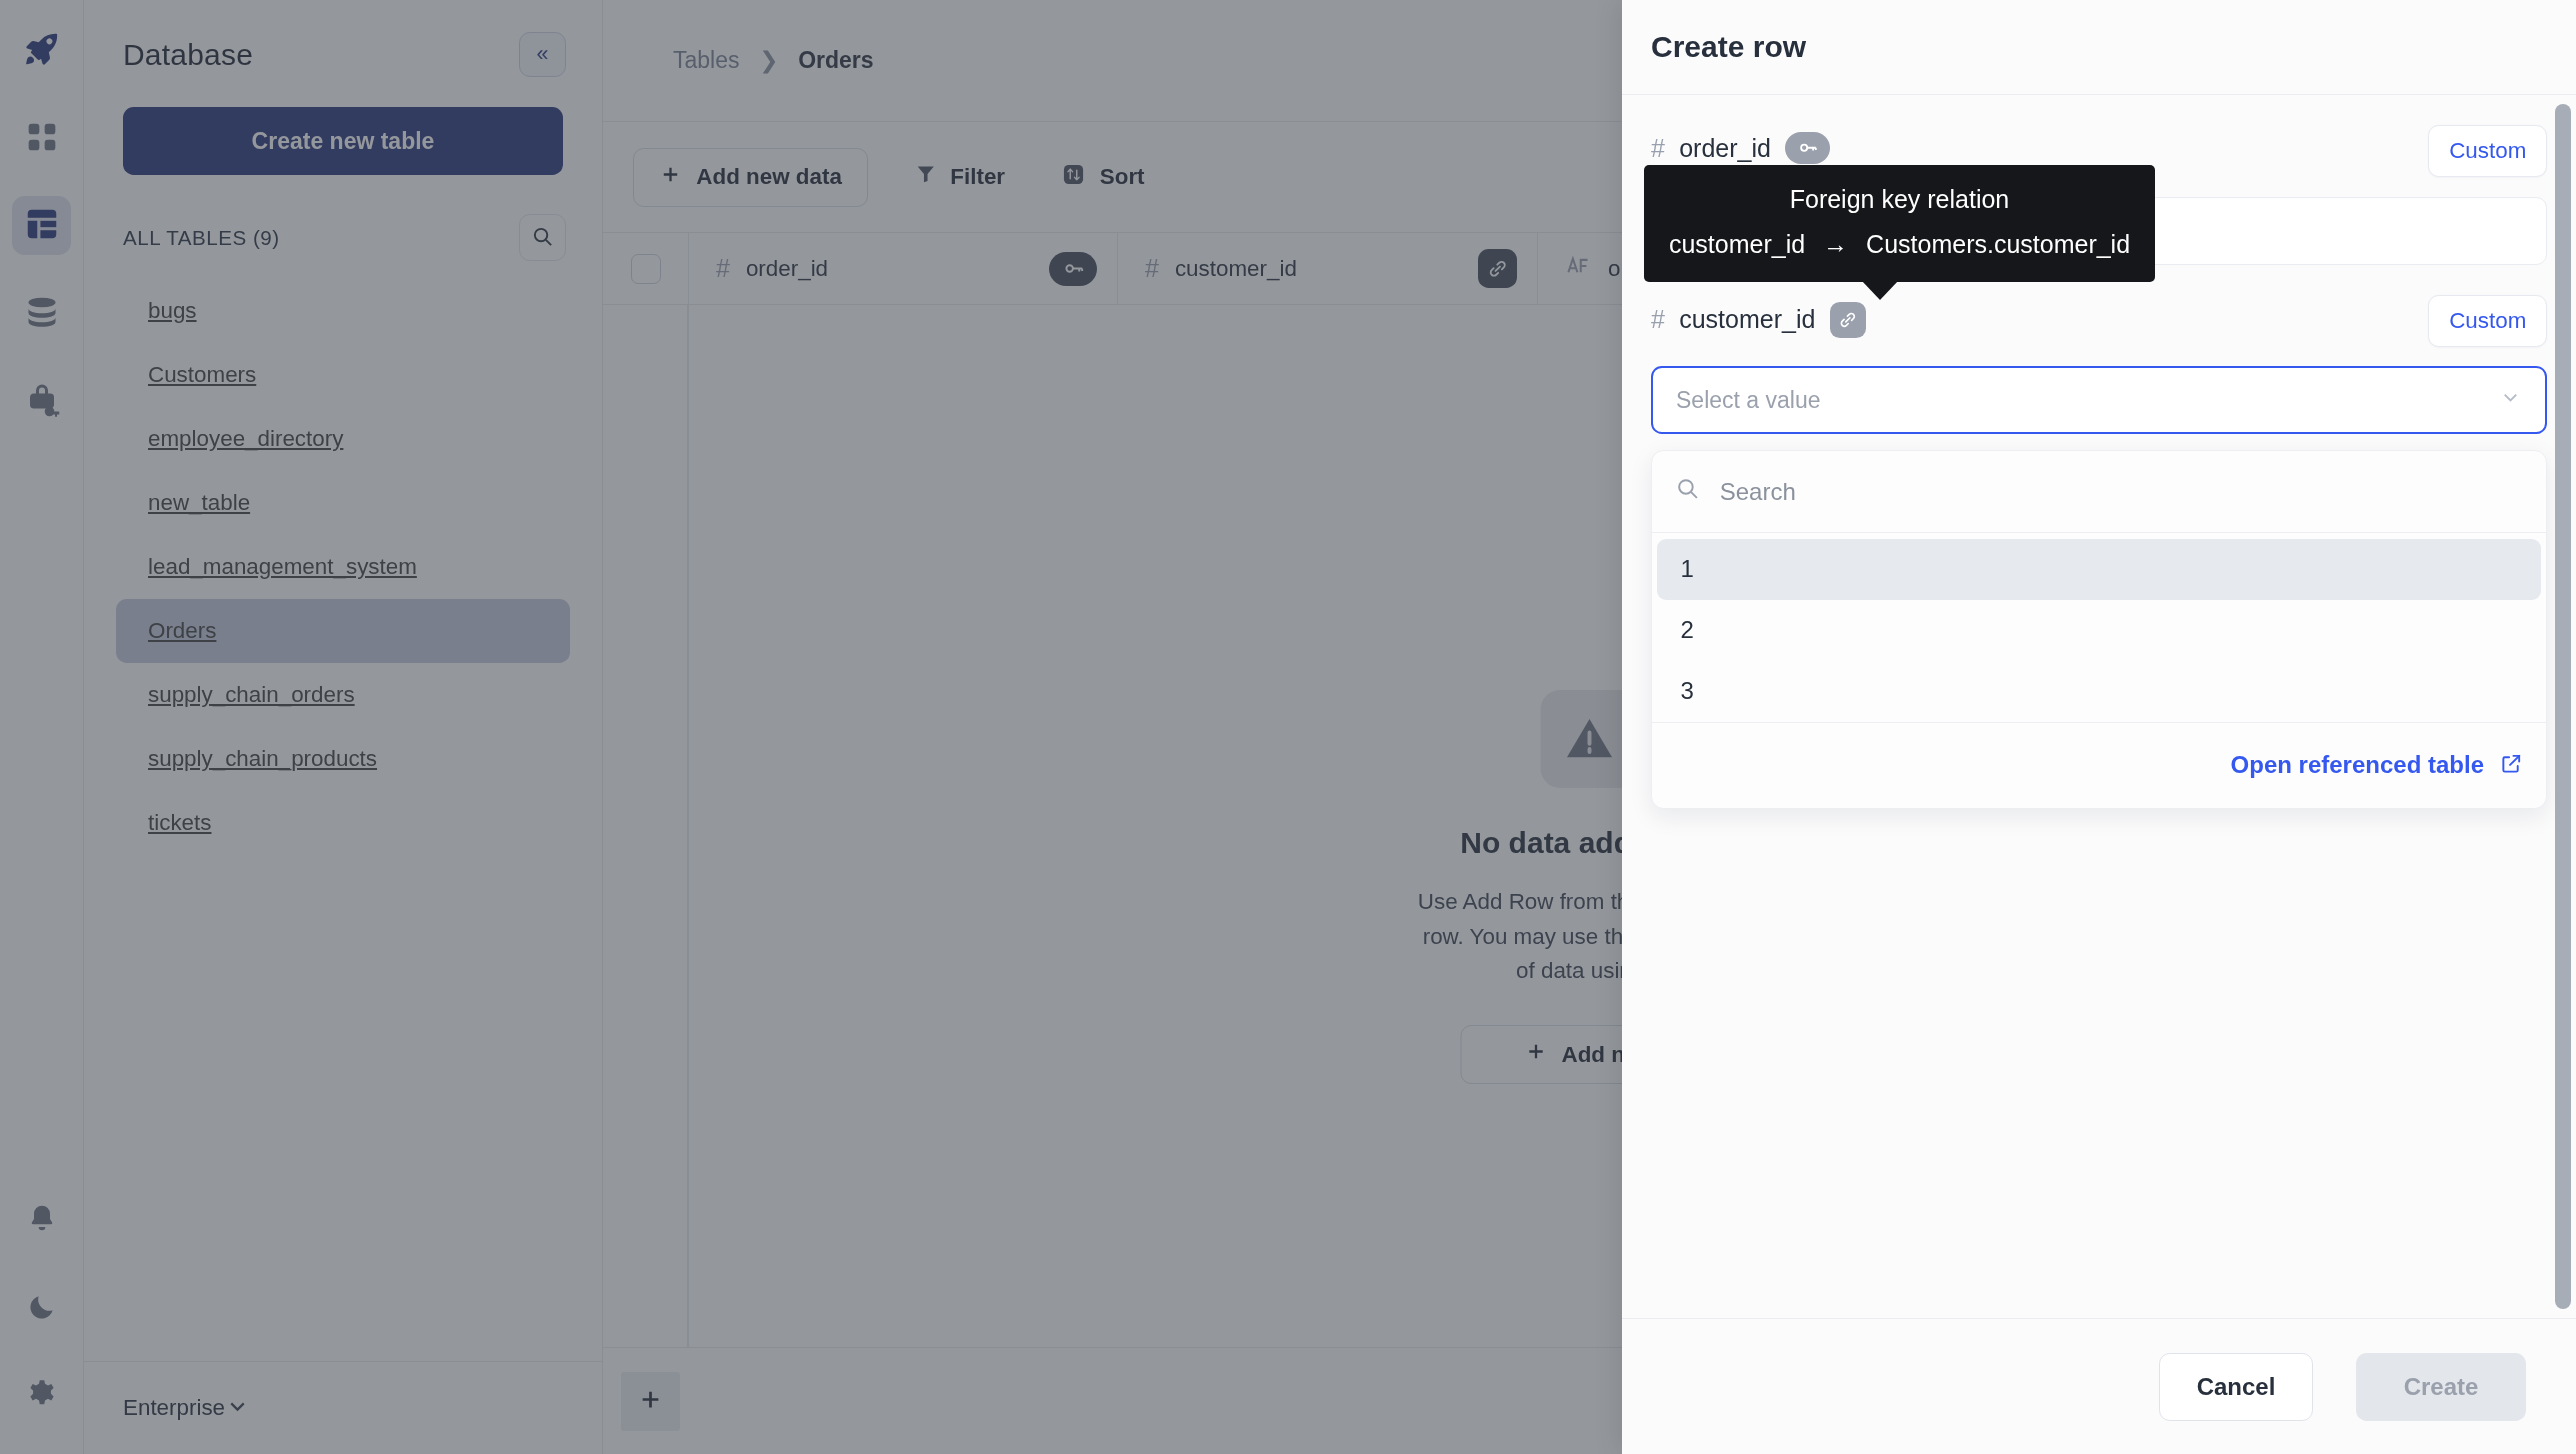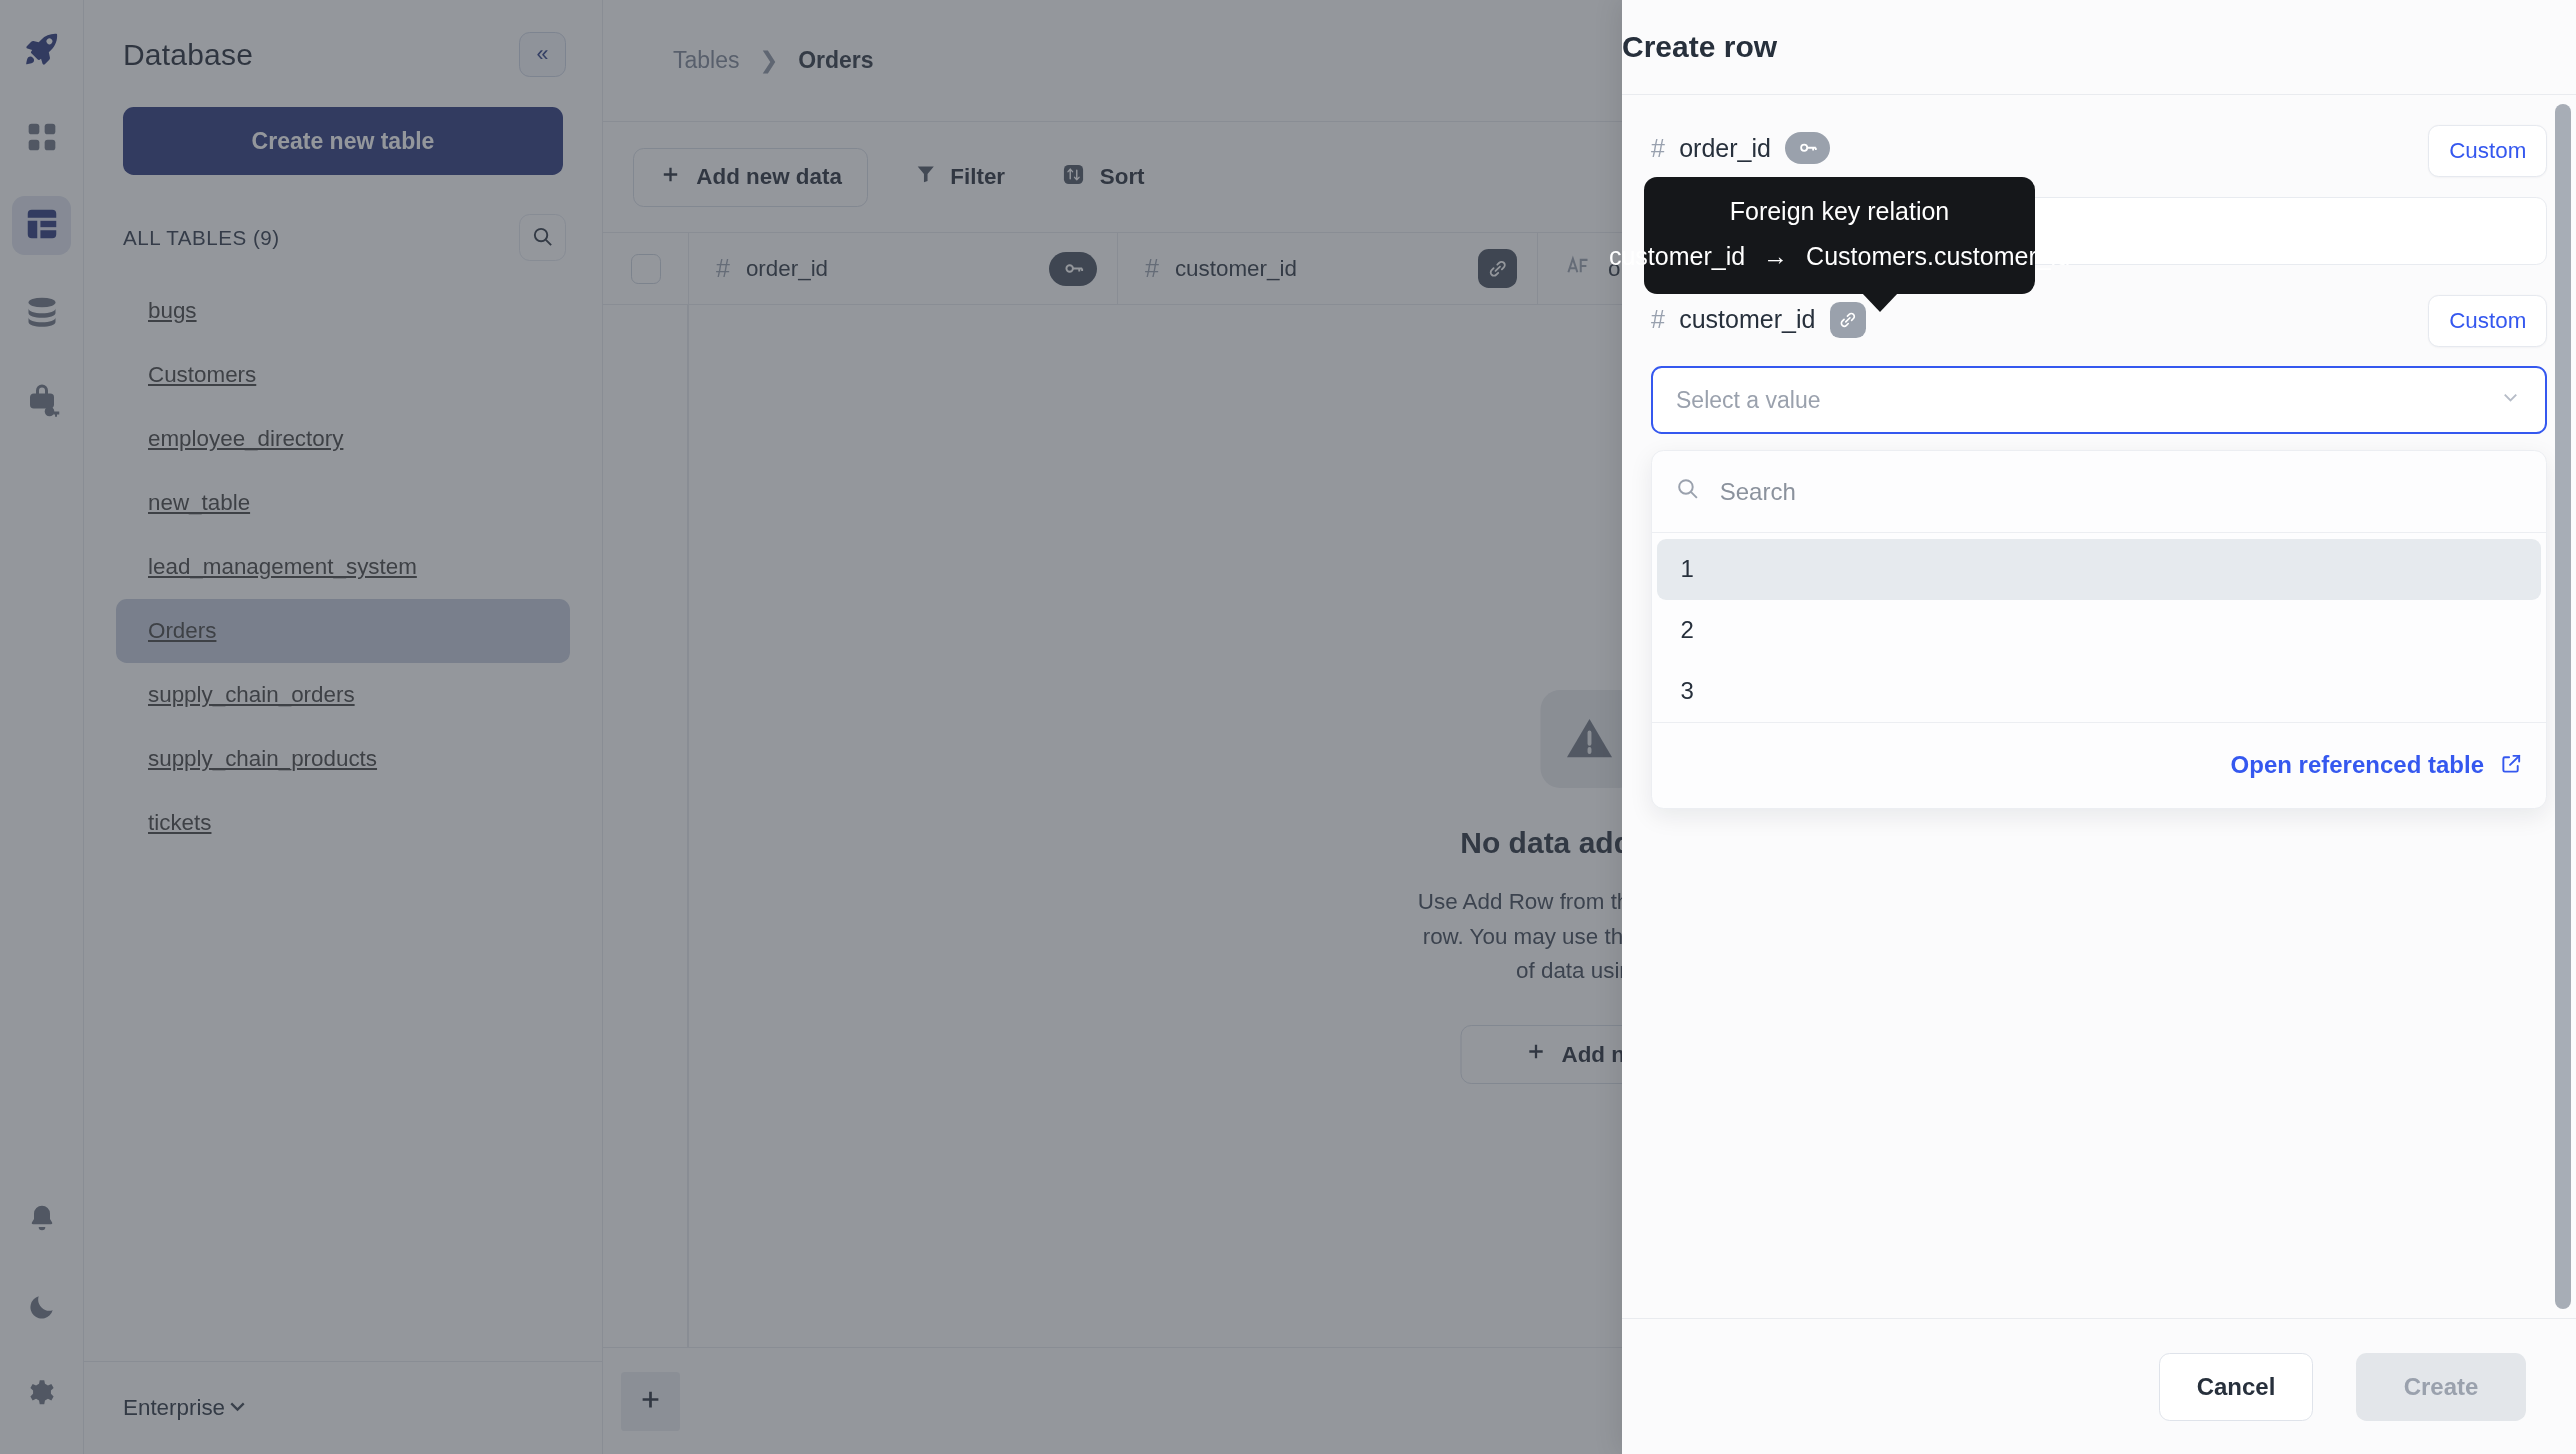--- a/index.html
+++ b/index.html
@@ -147,21 +147,21 @@
   
   .modal {
     position: absolute; right: 0; top: 0;
     width: 954px; height: 1454px;
     background: #fbfbfc;
     display: flex; flex-direction: column;
     box-shadow: -3.6px 0 25px rgba(0,0,0,0.10);
   }
   .modal-header {
     height: 95px; border-bottom: 1.8px solid #e9ebef;
-    display: flex; align-items: center; 
+    display: flex; align-items: center; padding-left: 29px;
     background: #fbfbfc;
   }
   .modal-title { font-size: 30px; font-weight: 600; color: #27303c; }
   .modal-body { flex: 1; padding: 0 29px; position: relative; overflow: hidden; }
   .modal-scrollbar {
     position: absolute; right: 5.4px; top: 9px; bottom: 9px; width: 16px;
     border-radius: 8px; background: #a7adb6;
   }
 
   .field-row {
@@ -214,24 +214,24 @@
   .dd-item.highlight { background: #e6eaee; }
   .dd-footer {
     border-top: 1.8px solid #eceef2; height: 86px;
     display: flex; align-items: center; justify-content: flex-end;
     padding: 0 23px; gap: 16px;
   }
   .dd-link { font-size: 24px; color: #3558ef; font-weight: 700; }
 
   
   .tooltip {
-    position: absolute; left: 1644px; top: 177px;
-    background: #15171a; border-radius: 13px;
+    position: absolute; left: 1644px; top: 165px;
+    background: #15171a; border-radius: 5px;
     padding: 19.7px 30px 23px 30px;
-    color: #ffffff; width: 391px;
+    color: #ffffff; width: 511px;
     z-index: 40;
   }
   .tt-line1 { font-size: 25px; text-align: center; margin-bottom: 16px; }
   .tt-line2 { font-size: 25px; display: flex; align-items: center; gap: 18px; justify-content: center; white-space: nowrap; }
   .tt-arrow {
     position: absolute; left: 218px; bottom: -18px;
     width: 0; height: 0;
     border-left: 18px solid transparent;
     border-right: 18px solid transparent;
     border-top: 19.7px solid #15171a;

